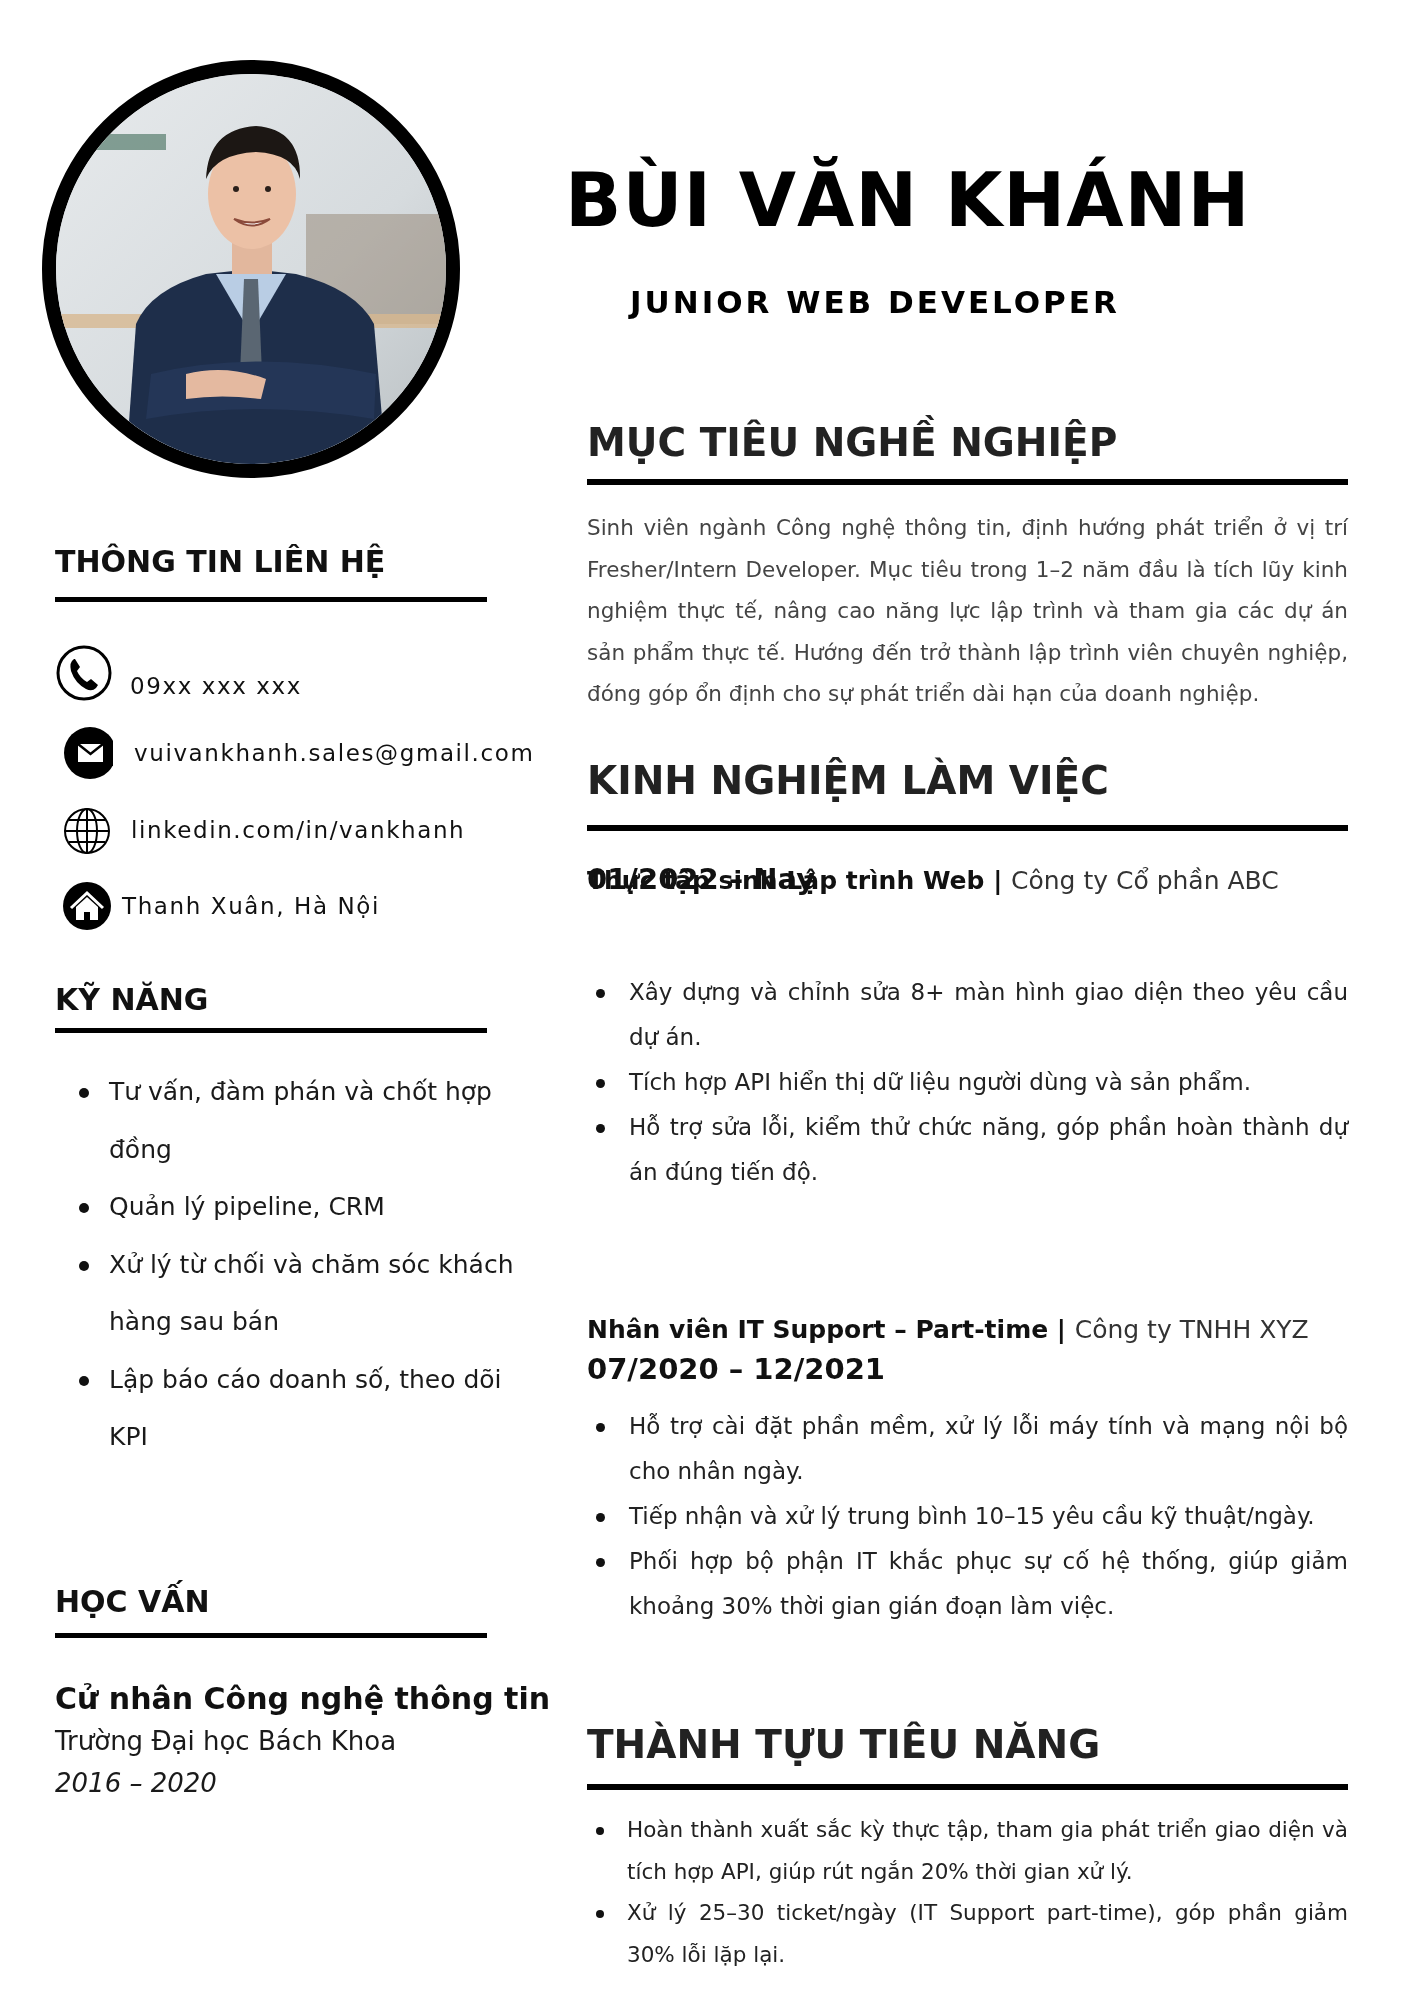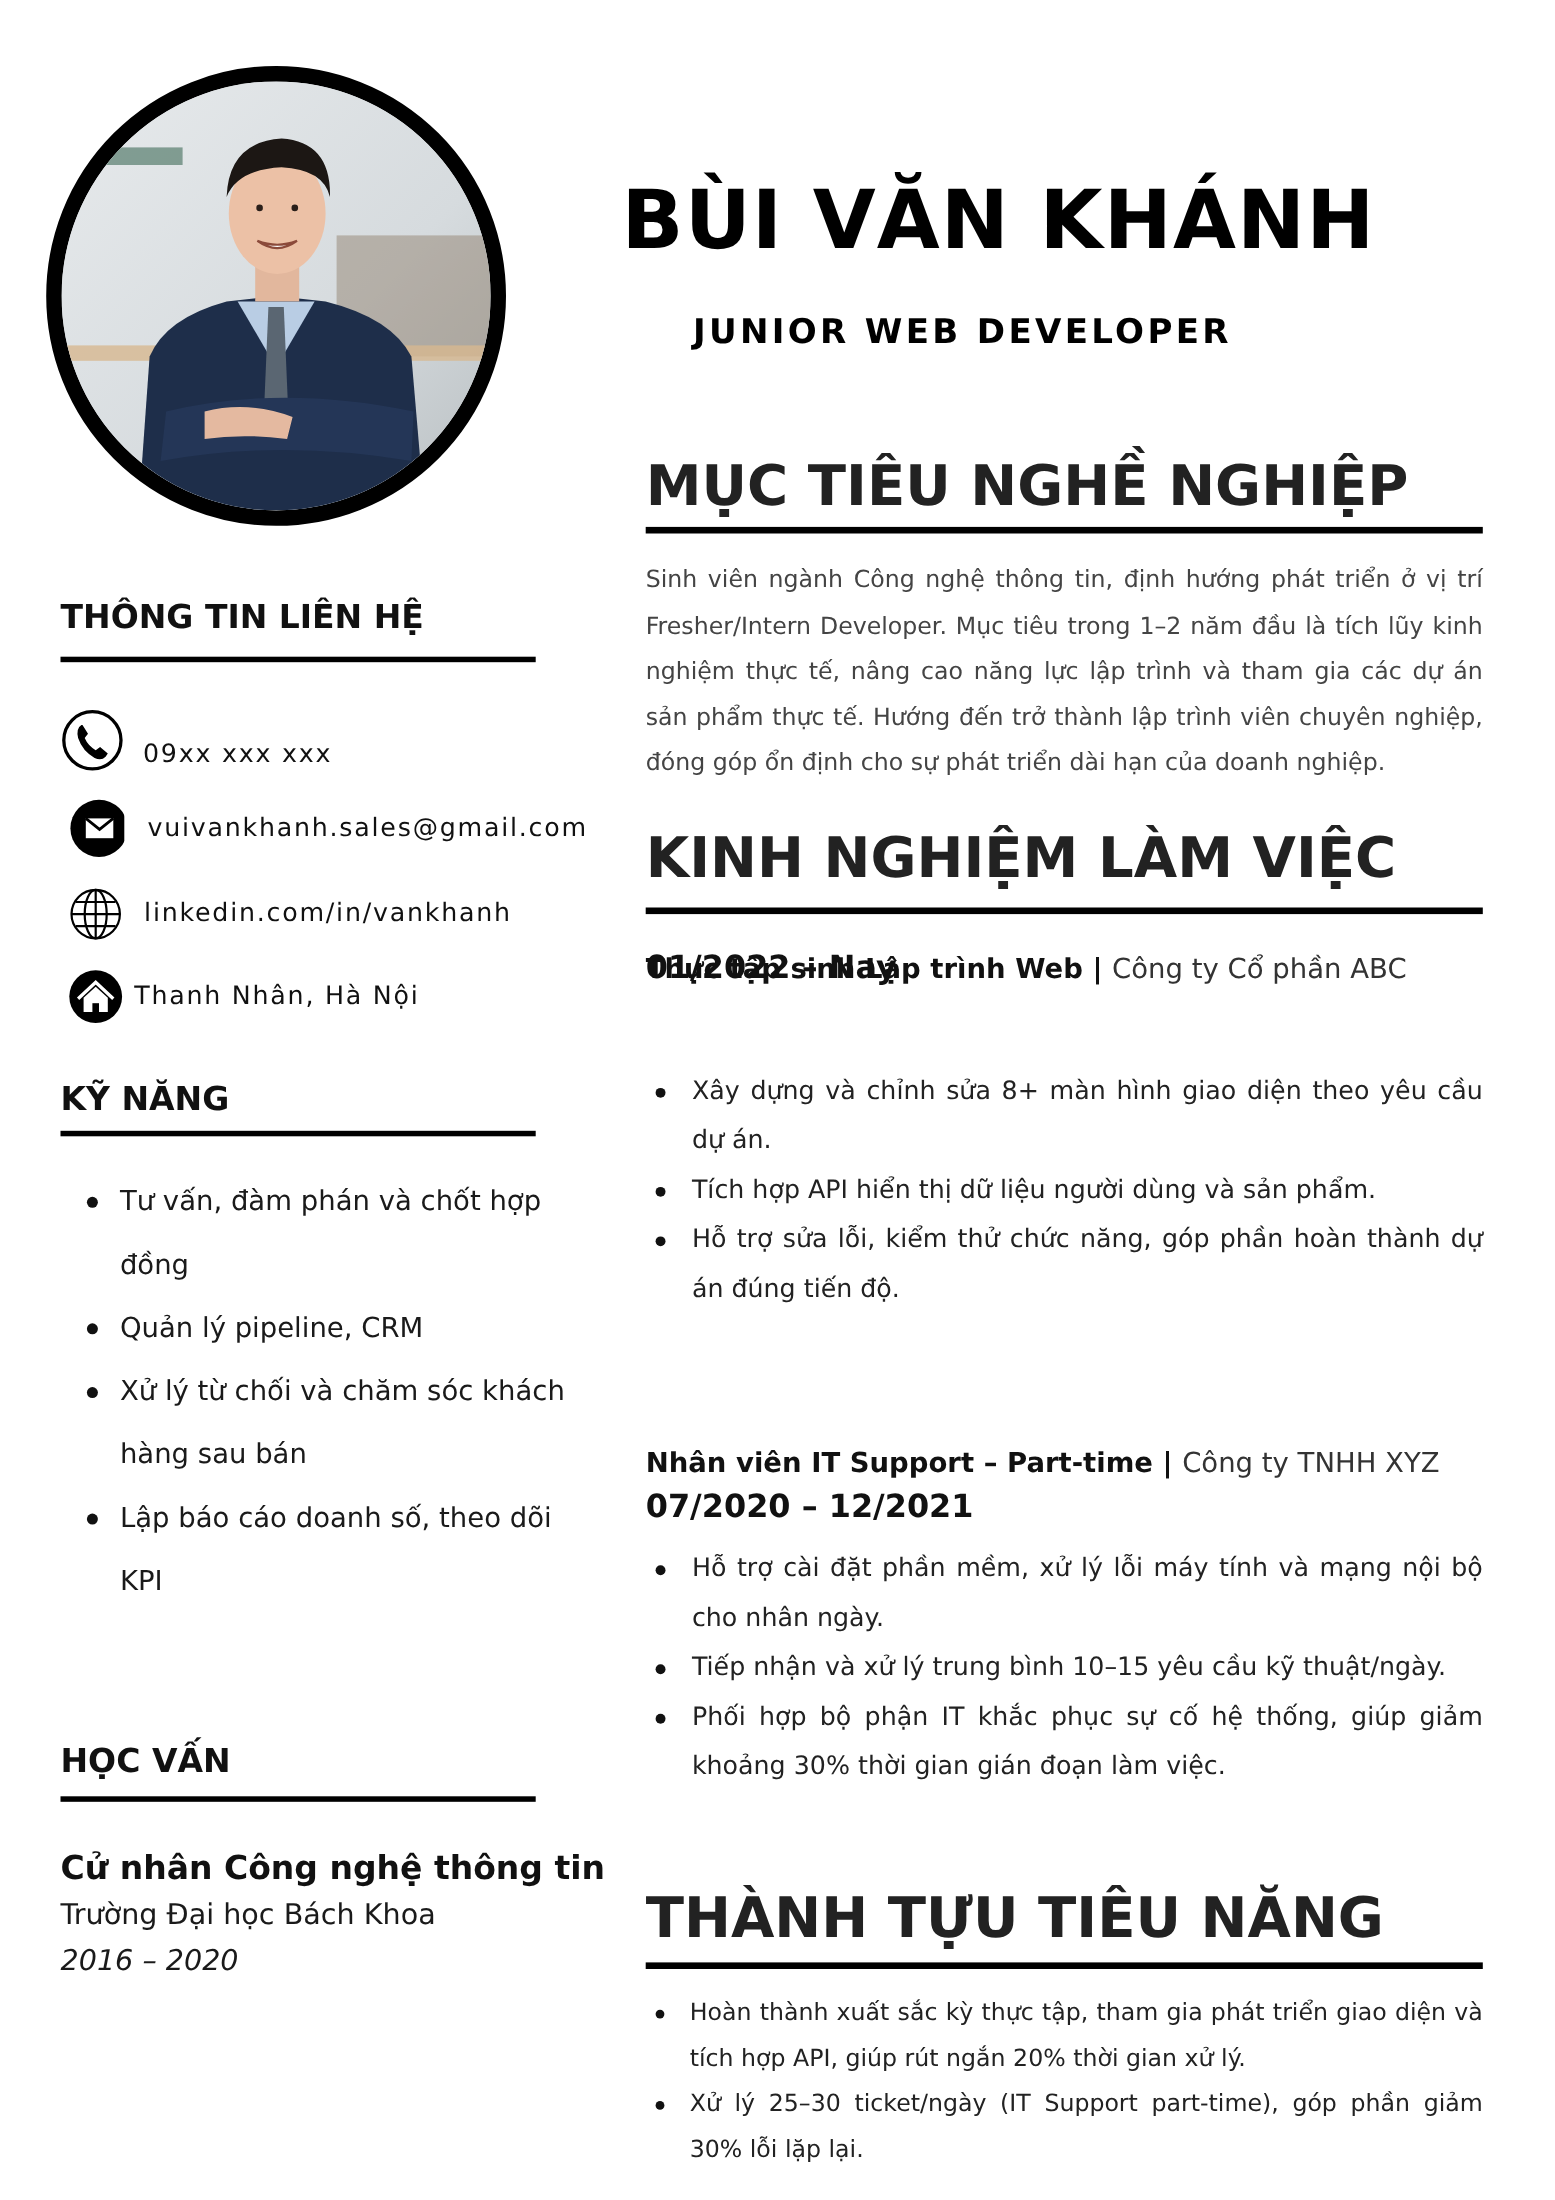--- a/index.html
+++ b/index.html
@@ -11,21 +11,21 @@
            overflow:hidden; background:#dfe3e6; }
   .photo svg { width:100%; height:100%; display:block; }
   
   .name { left:565px; top:158px; width:720px; font-family:"DejaVu Sans", sans-serif; font-weight:bold;
           font-size:74px; line-height:84px; color:#000; letter-spacing:1px; white-space:nowrap; }
   .role { left:630px; top:282px; width:600px; font-family:"DejaVu Sans", sans-serif; font-weight:bold;
           font-size:31px; line-height:40px; color:#000; letter-spacing:3px; white-space:nowrap; }
   
   .h-left { left:55px; font-family:"DejaVu Sans", sans-serif; font-weight:bold; font-size:30px; line-height:36px; color:#111; white-space:nowrap; }
   .rule-left { left:55px; width:432px; height:5px; background:#000; }
-  .h-right { left:587px; font-family:"DejaVu Sans", sans-serif; font-weight:bold; font-size:51px; line-height:46px; color:#222; white-space:nowrap; }
+  .h-right { left:587px; font-family:"DejaVu Sans", sans-serif; font-weight:bold; font-size:39px; line-height:46px; color:#222; white-space:nowrap; }
   .rule-right { left:587px; width:761px; height:6px; background:#000; }
   
   .contact-row { left:55px; height:60px; display:flex; align-items:center; }
   .c-icon { width:58px; height:58px; display:flex; align-items:center; justify-content:center; flex:none; }
   .c-text { font-family:"DejaVu Sans", sans-serif; font-size:23px; letter-spacing:1.6px; color:#111; white-space:nowrap; }
   
   .skills { left:55px; top:1063px; width:460px; margin:0; padding:0; list-style:none; }
   .skills li { position:relative; padding-left:54px; font-family:"DejaVu Sans", sans-serif; font-size:25px; line-height:57.5px; color:#1a1a1a; }
   .skills li::before { content:""; position:absolute; left:24px; top:25px; width:10px; height:10px; border-radius:50%; background:#111; }
   
@@ -128,21 +128,21 @@
 
 <div class="abs contact-row" style="top:876px;">
   <span class="c-icon">
     <svg width="58" height="58" viewBox="0 0 58 58">
       <circle cx="32" cy="29" r="24" fill="#000"></circle>
       <path d="M16 31 L32 16 L48 31" fill="none" stroke="#fff" stroke-width="3"></path>
       <path d="M21 30 V43 H43 V30 L32 20 Z" fill="#fff"></path>
       <rect x="29" y="35" width="6" height="8" fill="#000"></rect>
     </svg>
   </span>
-  <span class="c-text" style="margin-left:9px;">Thanh Nhân, Hà Nội</span>
+  <span class="c-text" style="margin-left:9px;">Thanh Xuân, Hà Nội</span>
 </div>
 
 <div class="abs h-left" style="top:982px;">KỸ NĂNG</div>
 <div class="abs rule-left" style="top:1028px;"></div>
 <ul class="abs skills">
   <li>Tư vấn, đàm phán và chốt hợp đồng</li>
   <li>Quản lý pipeline, CRM</li>
   <li>Xử lý từ chối và chăm sóc khách hàng sau bán</li>
   <li>Lập báo cáo doanh số, theo dõi KPI</li>
 </ul>

